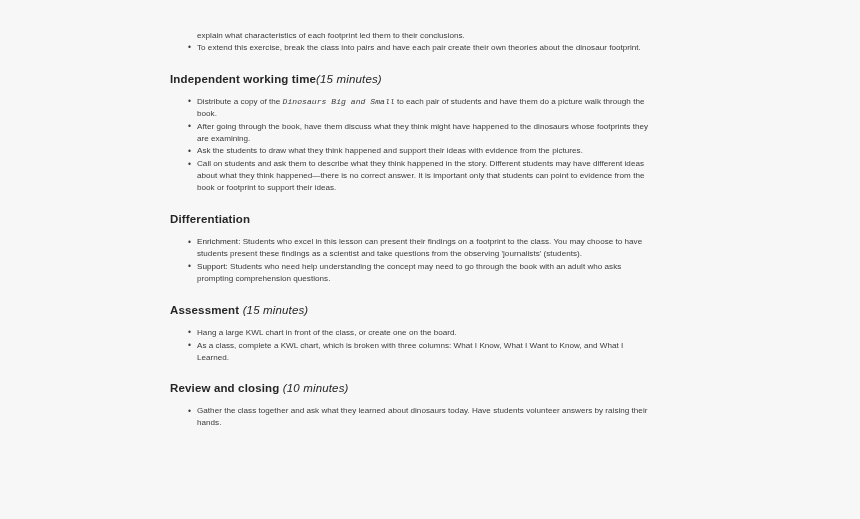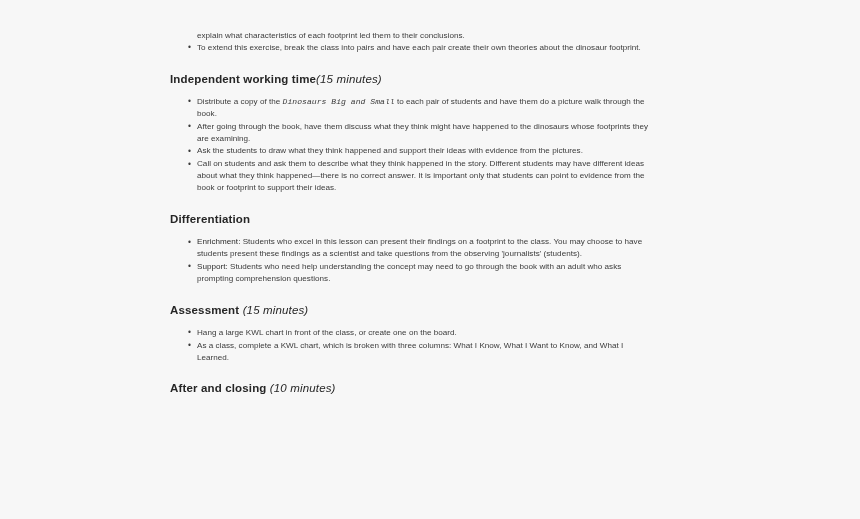--- a/index.html
+++ b/index.html
@@ -123,17 +123,20 @@
     <span>Assessment</span><span class="time spaced">(15 minutes)</span>
   </h2>
   <div class="block-gap-after-heading"></div>
   <ul class="bullets">
     <li>Hang a large KWL chart in front of the class, or create one on the board.</li>
     <li>As a class, complete a KWL chart, which is broken with three columns: What I Know, What I Want to Know, and What I Learned.</li>
   </ul>
 
   <div class="block-gap-before-heading"></div>
   <h2 class="section-heading">
-    <span>After and closing</span><span class="time spaced">(10 minutes)</span>
+    <span>Review and closing</span><span class="time spaced">(10 minutes)</span>
   </h2>
   <div class="block-gap-after-heading"></div>
+  <ul class="bullets">
+    <li>Gather the class together and ask what they learned about dinosaurs today. Have students volunteer answers by raising their hands.</li>
+  </ul>
 
 </div>
 
 </body></html>

